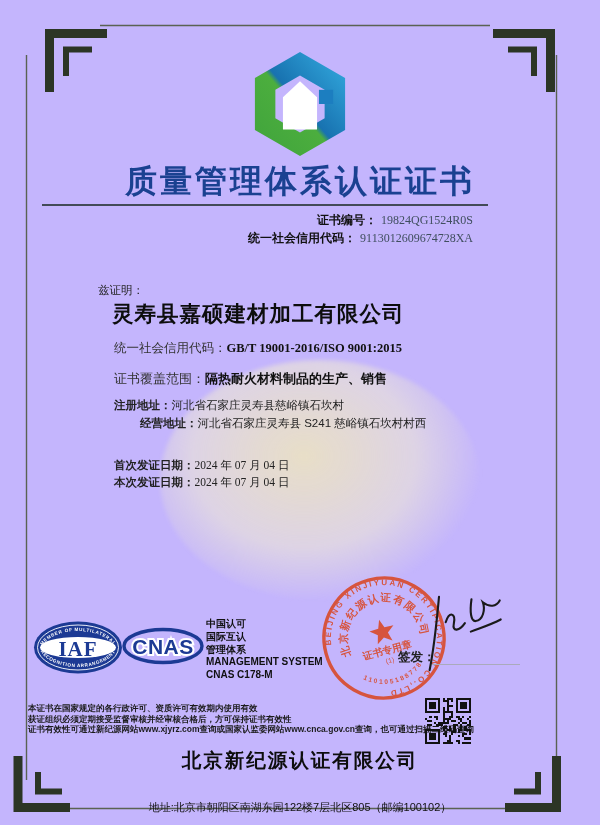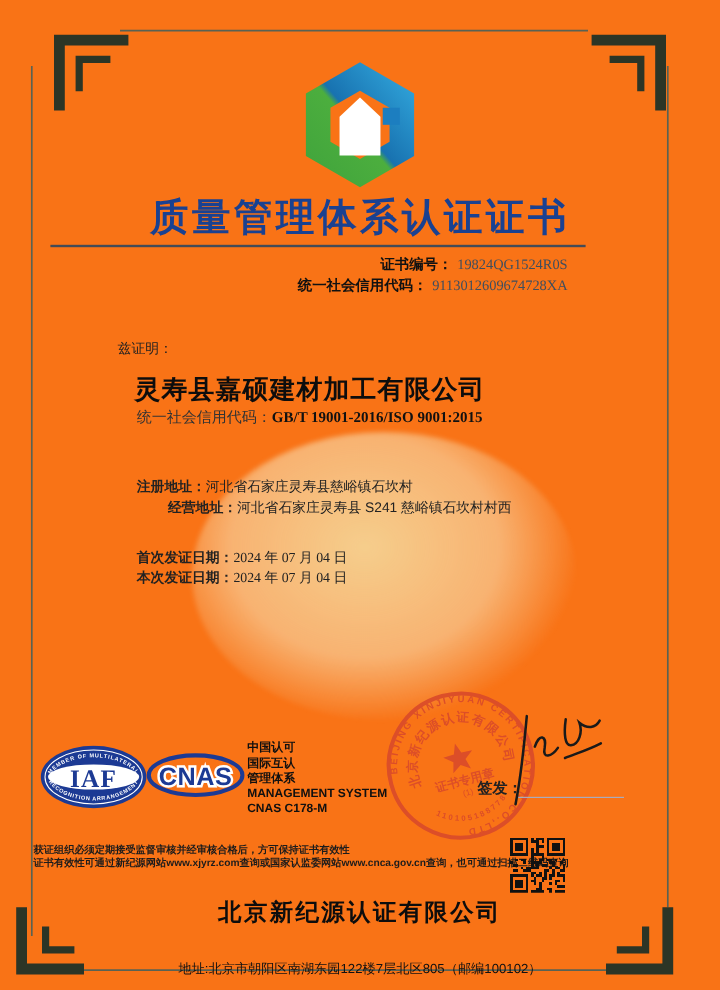--- a/index.html
+++ b/index.html
@@ -1,30 +1,30 @@
 <!DOCTYPE html>
 <html><head>
 <meta charset="utf-8">
 <style>
   html,body{margin:0;padding:0;background:#ffffff;}
-  .page{position:relative;width:600px;height:825px;background:#f97316;overflow:hidden;
+  .page{position:relative;width:600px;height:825px;background:#c4b5fd;overflow:hidden;
         font-family:"Liberation Sans","DejaVu Sans",sans-serif;color:#1a1a1a;}
   .frame{position:absolute;left:0;top:0;}
   .watermark{position:absolute;left:160px;top:360px;width:320px;height:240px;border-radius:50%;
     background:radial-gradient(ellipse at 45% 40%, rgba(244,236,180,.75) 0%, rgba(247,242,205,.5) 45%, rgba(255,255,255,0) 72%);
     filter:blur(2px);}
   .logo{position:absolute;left:243px;top:50px;}
   .title{position:absolute;left:0;top:160px;width:600px;text-align:center;
          font-size:32px;font-weight:bold;color:#1a4191;letter-spacing:3px;margin:0;}
   .title-rule{position:absolute;left:42px;top:204px;width:446px;height:2px;background:#434b57;}
   .meta{position:absolute;left:173px;top:211px;width:300px;text-align:right;font-size:12px;line-height:18px;}
   .meta .lbl{font-weight:bold;color:#111;}
   .meta .val{font-family:"Liberation Serif","DejaVu Serif",serif;color:#3f4e5e;margin-left:4px;}
   .certify{position:absolute;left:98px;top:283px;font-size:11.5px;color:#222;}
-  .company{position:absolute;left:112px;top:310px;font-size:21.5px;font-weight:800;color:#0d0d0d;letter-spacing:1px;margin:0;}
+  .company{position:absolute;left:112px;top:299px;font-size:21.5px;font-weight:800;color:#0d0d0d;letter-spacing:1px;margin:0;}
   .row{position:absolute;left:114px;font-size:12.5px;color:#222;}
   .row .lbl{color:#333;}
   .row .b{font-weight:bold;color:#111;}
   .serifv{font-family:"Liberation Serif","DejaVu Serif",serif;}
   .addr{position:absolute;left:114px;font-size:11.5px;color:#222;}
   .addr .lbl{font-weight:bold;}
   .dates{position:absolute;left:114px;top:457px;font-size:11.5px;line-height:16.5px;color:#222;}
   .dates .lbl{font-weight:bold;}
   .accred-text{position:absolute;left:206px;top:618px;font-size:10px;font-weight:bold;line-height:12.8px;color:#101010;}
   .iaf{position:absolute;left:33px;top:621px;}
@@ -94,20 +94,23 @@
       <span class="lbl">统一社会信用代码：</span><span class="val">9113012609674728XA</span>
     </div>
   </div>
 
   <div class="certify">兹证明：</div>
   <h2 class="company">灵寿县嘉硕建材加工有限公司</h2>
 
   <div class="row" style="top:340px;">
     <span class="lbl">统一社会信用代码：</span><span class="b serifv">GB/T 19001-2016/ISO 9001:2015</span>
   </div>
+  <div class="row" style="top:370px;font-size:13px;">
+    <span class="lbl">证书覆盖范围：</span><span class="b">隔热耐火材料制品的生产、销售</span>
+  </div>
 
   <div class="addr" style="top:398px;">
     <span class="lbl">注册地址：</span><span>河北省石家庄灵寿县慈峪镇石坎村</span>
   </div>
   <div class="addr" style="top:416px;padding-left:26px;">
     <span class="lbl">经营地址：</span><span>河北省石家庄灵寿县 S241 慈峪镇石坎村村西</span>
   </div>
 
   <div class="dates">
     <div>
@@ -176,20 +179,21 @@
       <path d="M30,10 C26,30 21,56 13,82"></path>
       <path d="M34,36 c5,-11 11,-8 8,2 c-3,9 5,8 11,1"></path>
       <path d="M62,16 c-3,12 -3,22 2,22 c7,0 11,-10 9,-18 c6,6 13,6 17,0"></path>
       <path d="M58,48 c11,-3 21,-5 31,-9"></path>
     </g>
   </svg>
   <div class="sign-label">签发：</div>
   <div class="sign-line"></div>
 
   <div class="fineprint">
+    <div>本证书在国家规定的各行政许可、资质许可有效期内使用有效</div>
     <div>获证组织必须定期接受监督审核并经审核合格后，方可保持证书有效性</div>
     <div>证书有效性可通过新纪源网站www.xjyrz.com查询或国家认监委网站www.cnca.gov.cn查询，也可通过扫描二维码查询</div>
   </div>
 
   <svg class="qr" width="46" height="46" viewBox="0 0 21 21" shape-rendering="crispEdges">
     <g id="qr-cells" fill="#111111">
         <rect x="8" y="0" width="1" height="1"></rect>
         <rect x="10" y="0" width="1" height="1"></rect>
         <rect x="11" y="0" width="1" height="1"></rect>
         <rect x="12" y="0" width="1" height="1"></rect>

